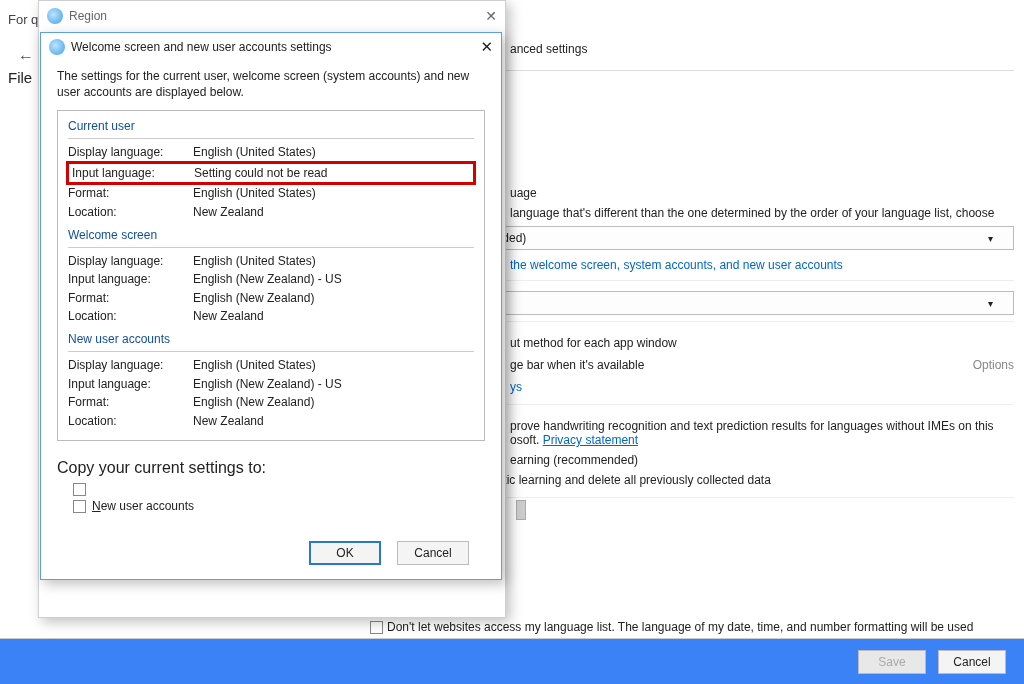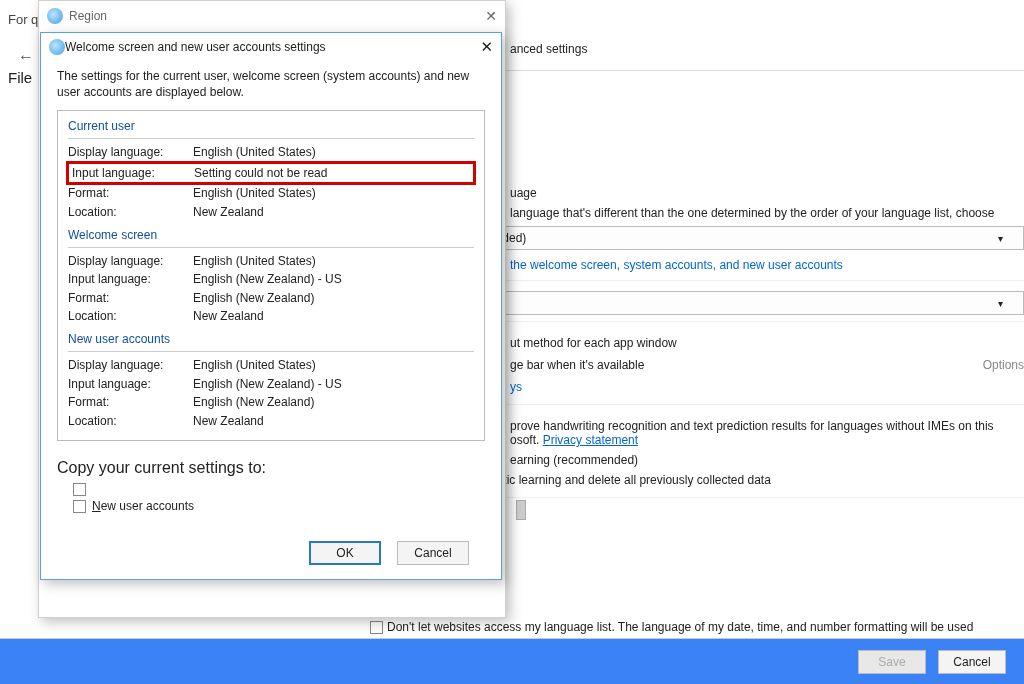--- a/index.html
+++ b/index.html
@@ -26,21 +26,21 @@
   }
   .for-label {
     position: absolute;
     left: 8px; top: 12px;
     font-size: 13px;
     color: #444;
   }
 
   .page-body {
     position: absolute;
-    left: 360px; top: 38px; right: 0;
+    left: 360px; top: 38px; right: 10px;
   }
   .section { margin-bottom: 10px; padding-bottom: 6px; border-bottom: 1px solid #eee; }
   .dropdown {
     width: 100%;
     height: 24px;
     border: 1px solid #bbb;
     background: #fdfdfd;
     padding: 0 20px 0 8px;
     display: flex; align-items: center; justify-content: space-between;
     font-size: 12px;
@@ -111,21 +111,21 @@
     position: absolute;
     left: 40px; top: 32px;
     width: 462px;
     background: #fff;
     border: 1px solid #5ca0e0;
     box-shadow: 4px 4px 12px rgba(0,0,0,0.25);
     padding-bottom: 14px;
   }
   .dlg-inner .titlebar {
     height: 28px;
-    display: flex; align-items: center; 
+    display: flex; align-items: center; gap: 6px;
     padding: 0 8px;
     font-size: 12px;
     border-bottom: 0;
   }
   .dlg-inner .close {
     margin-left: auto; cursor: pointer; font-size: 15px; font-weight: 300;
   }
   .dlg-inner-body {
     padding: 8px 16px 0 16px;
   }

